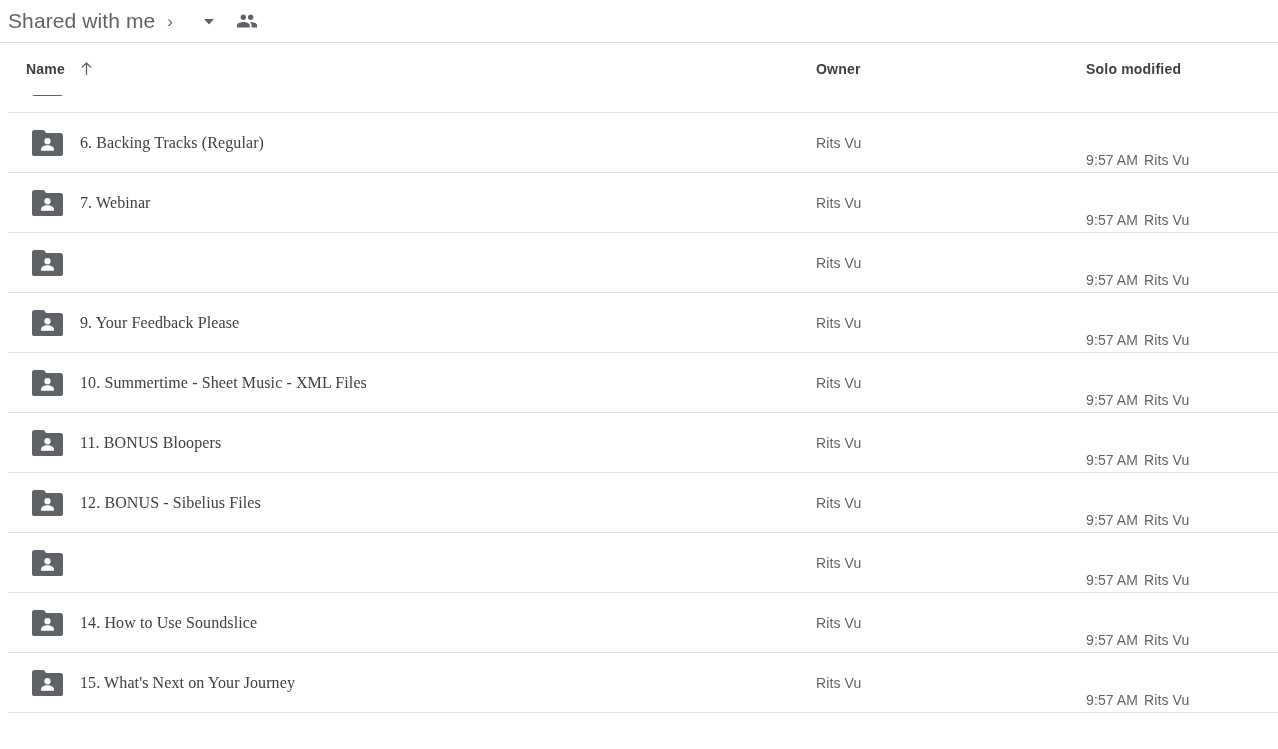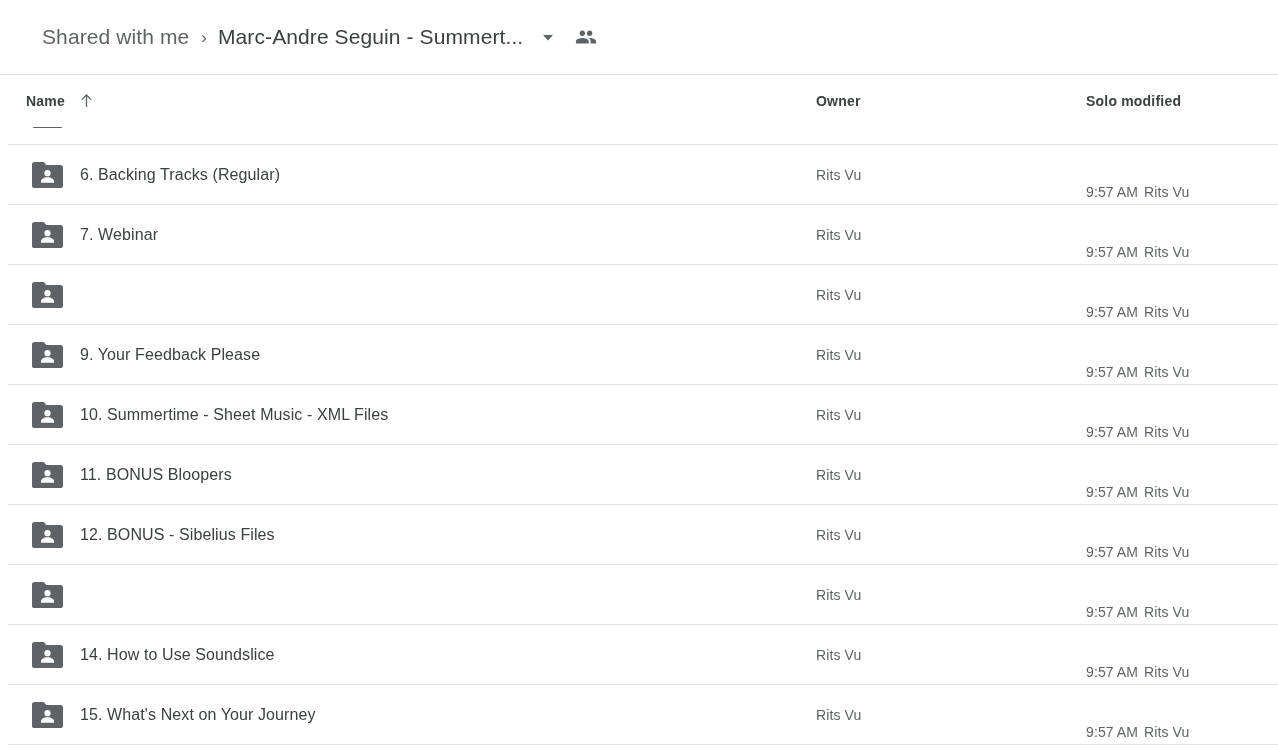--- a/index.html
+++ b/index.html
@@ -17,24 +17,24 @@
 
   #app {
     position: relative;
     width: 1278px;
     height: 749px;
     background: #ffffff;
   }
 
   
   .breadcrumb-bar {
-    height: 75px;
-    display: flex;
-    align-items: center;
-    padding-left: 42px;
+    height: 43px;
+    display: flex;
+    align-items: center;
+    padding-left: 8px;
     border-bottom: 1px solid #e0e0e0;
     background: #ffffff;
   }
   .crumb-parent {
     font-size: 21px;
     color: #5f6368;
     letter-spacing: 0.1px;
     white-space: nowrap;
     cursor: pointer;
   }
@@ -156,20 +156,21 @@
   }
   .folder-icon svg { display: block; }
 
   .row-name {
     position: absolute;
     left: 80px;
     font-size: 16px;
     color: #3c4043;
     letter-spacing: 0.1px;
     white-space: nowrap;
+    font-family: Liberation Serif, serif;
   }
   .row-owner {
     position: absolute;
     left: 816px;
     font-size: 14px;
     color: #5f6368;
     letter-spacing: 0.1px;
     white-space: nowrap;
   }
   .row-modified {
@@ -184,21 +185,20 @@
   .row-modified .mod-time { margin-right: 6px; }
 </style>
 </head>
 <body>
 
 <div id="app">
 
   <div class="breadcrumb-bar">
     <span class="crumb-parent">Shared with me</span>
     <span class="crumb-sep">›</span>
-    <span class="crumb-current">Marc-Andre Seguin - Summert...</span>
     <span class="crumb-caret">
       <svg width="14" height="14" viewBox="0 0 14 14" aria-hidden="true">
         <path d="M2 5 L12 5 L7 10.5 Z" fill="#5f6368"></path>
       </svg>
     </span>
     <span class="crumb-people">
       <svg width="22" height="22" viewBox="0 0 24 24" aria-hidden="true">
         <path fill="#5f6368" d="M16 11c1.66 0 2.99-1.34 2.99-3S17.66 5 16 5c-1.66 0-3 1.34-3 3s1.34 3 3 3zm-8 0c1.66 0 2.99-1.34 2.99-3S9.66 5 8 5C6.34 5 5 6.34 5 8s1.34 3 3 3zm0 2c-2.33 0-7 1.17-7 3.5V19h14v-2.5c0-2.33-4.67-3.5-7-3.5zm8 0c-.29 0-.62.02-.97.05 1.16.84 1.97 1.97 1.97 3.45V19h6v-2.5c0-2.33-4.67-3.5-7-3.5z"></path>
       </svg>
     </span>

